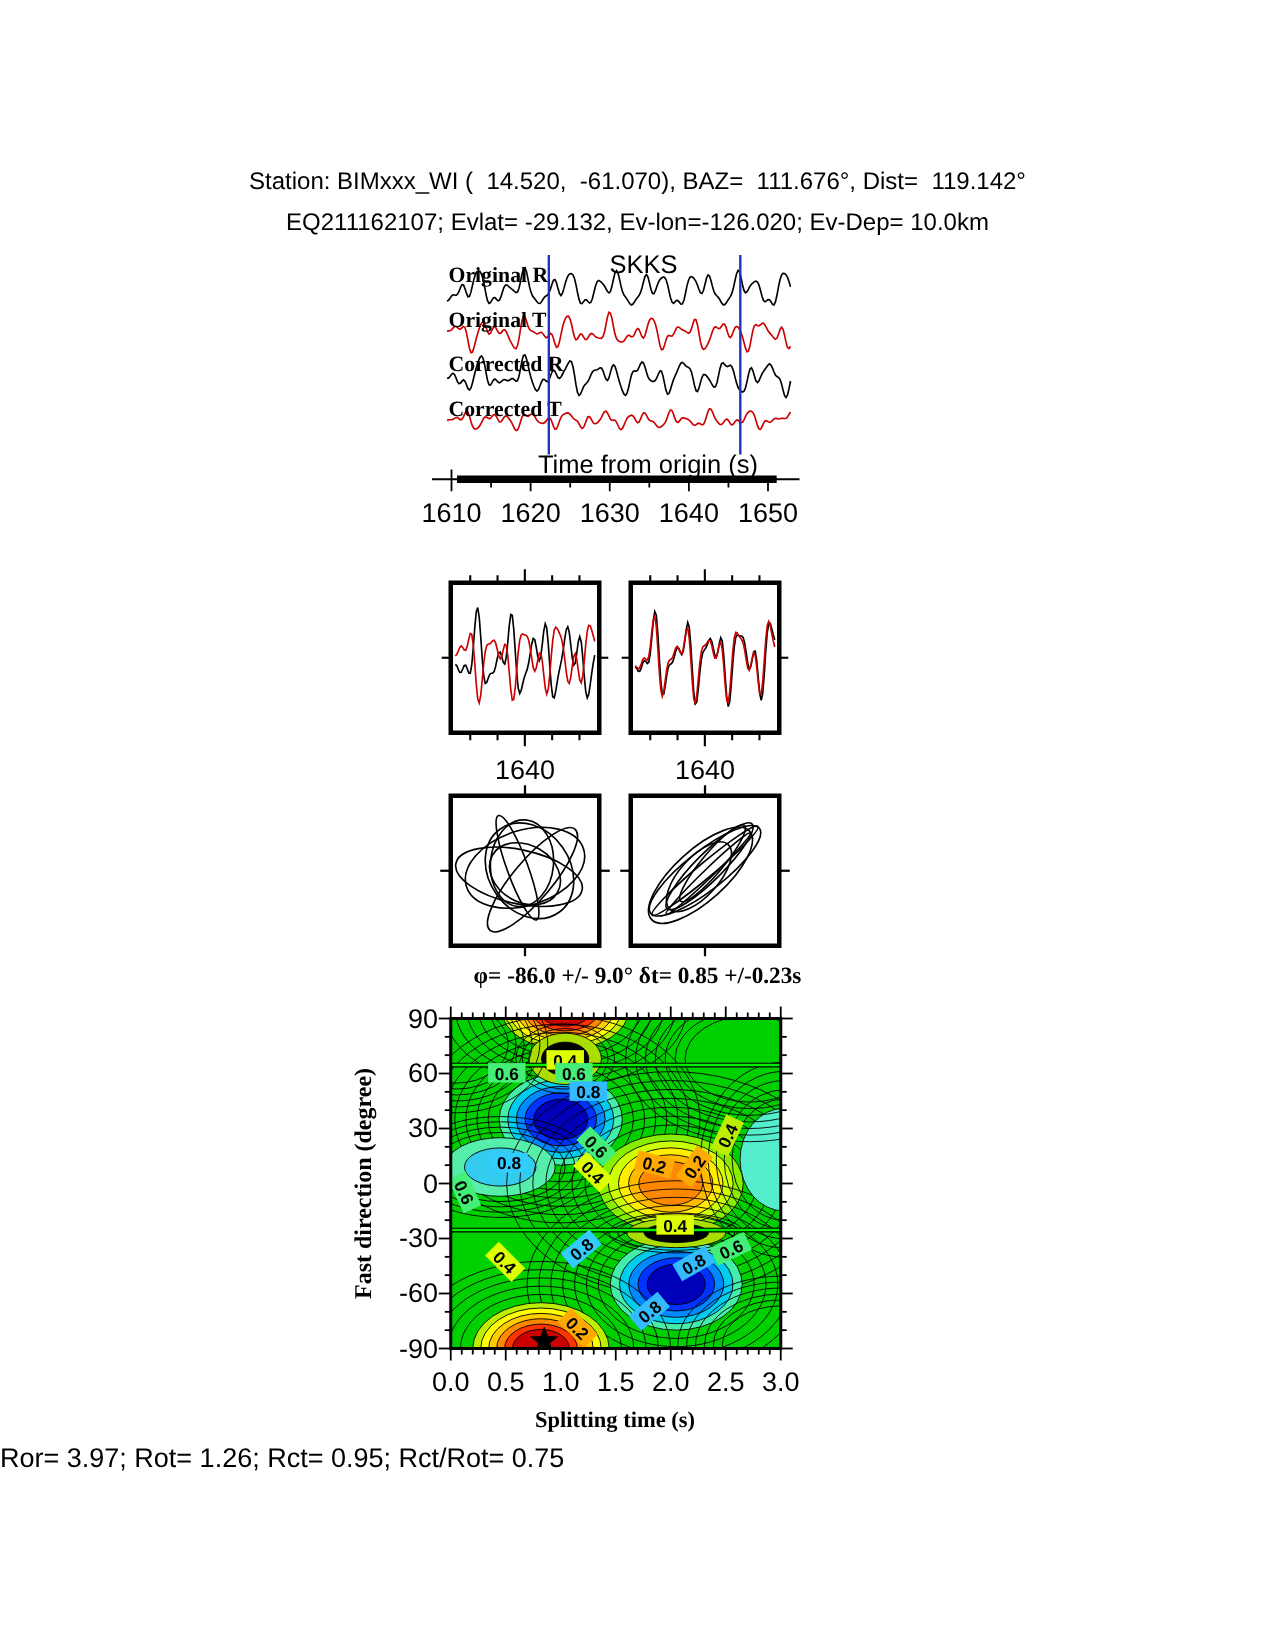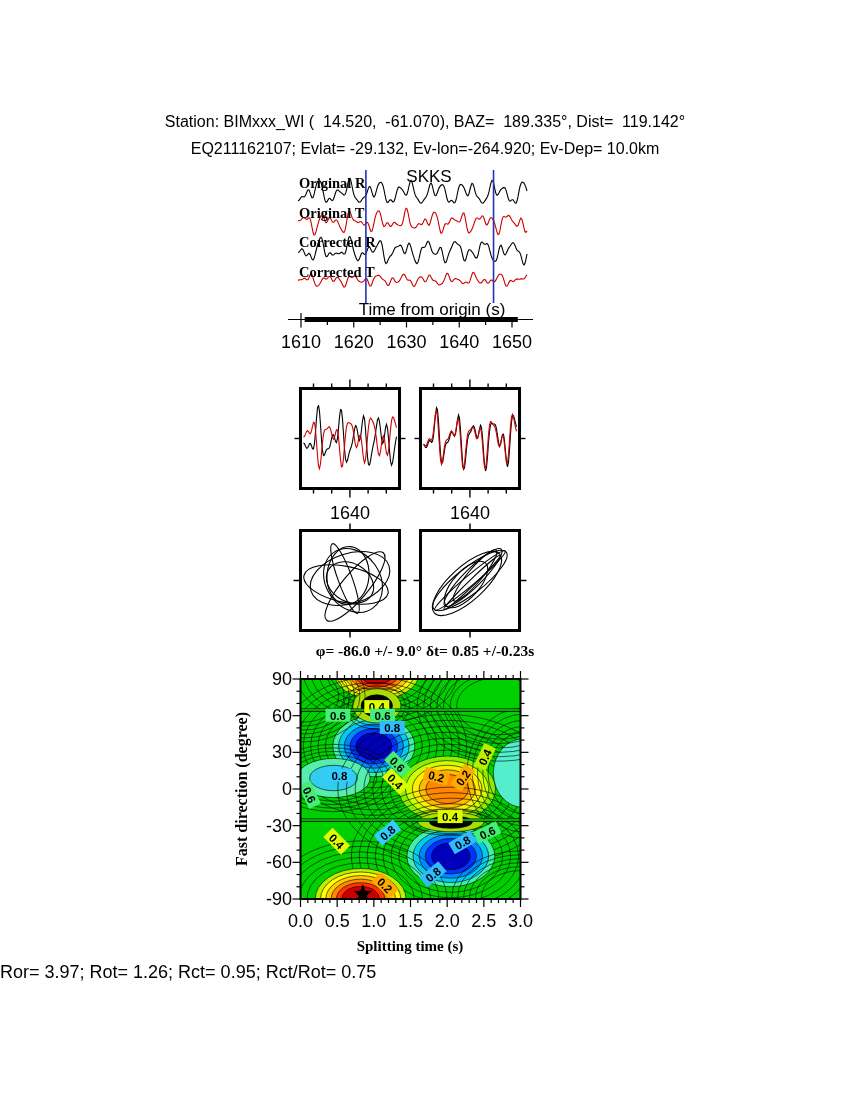--- a/index.html
+++ b/index.html
@@ -12,22 +12,22 @@
   .footer{position:absolute;left:0;width:850px;text-align:left;white-space:pre;font-size:18px;}
   svg{position:absolute;left:0;top:0;}
   .t-sans{font-family:"Liberation Sans",sans-serif;fill:#000;}
   .t-serif{font-family:"Liberation Serif","DejaVu Serif",serif;font-weight:bold;fill:#000;}
   .t-lab{font-family:"Liberation Sans",sans-serif;font-weight:bold;fill:#000;}
 </style>
 </head>
 <body>
 
 <div class="page">
-  <div class="hline" style="top:112px;">Station: BIMxxx_WI (  14.520,  -61.070), BAZ=  189.335°, Dist=  119.142°</div>
-  <div class="hline" style="top:139px;">EQ211162107; Evlat= -29.132, Ev-lon=-264.920; Ev-Dep= 10.0km</div>
+  <div class="hline" style="top:112px;">Station: BIMxxx_WI (  14.520,  -61.070), BAZ=  111.676°, Dist=  119.142°</div>
+  <div class="hline" style="top:139px;">EQ211162107; Evlat= -29.132, Ev-lon=-126.020; Ev-Dep= 10.0km</div>
 
   <svg id="fig" width="850" height="1100" viewBox="0 0 850 1100">
       <defs>
         <clipPath id="clip-b0">
           <rect x="302" y="390" width="96" height="97"></rect>
         </clipPath>
         <clipPath id="clip-b1">
           <rect x="422" y="390" width="96" height="97"></rect>
         </clipPath>
         <clipPath id="clip-h0">

